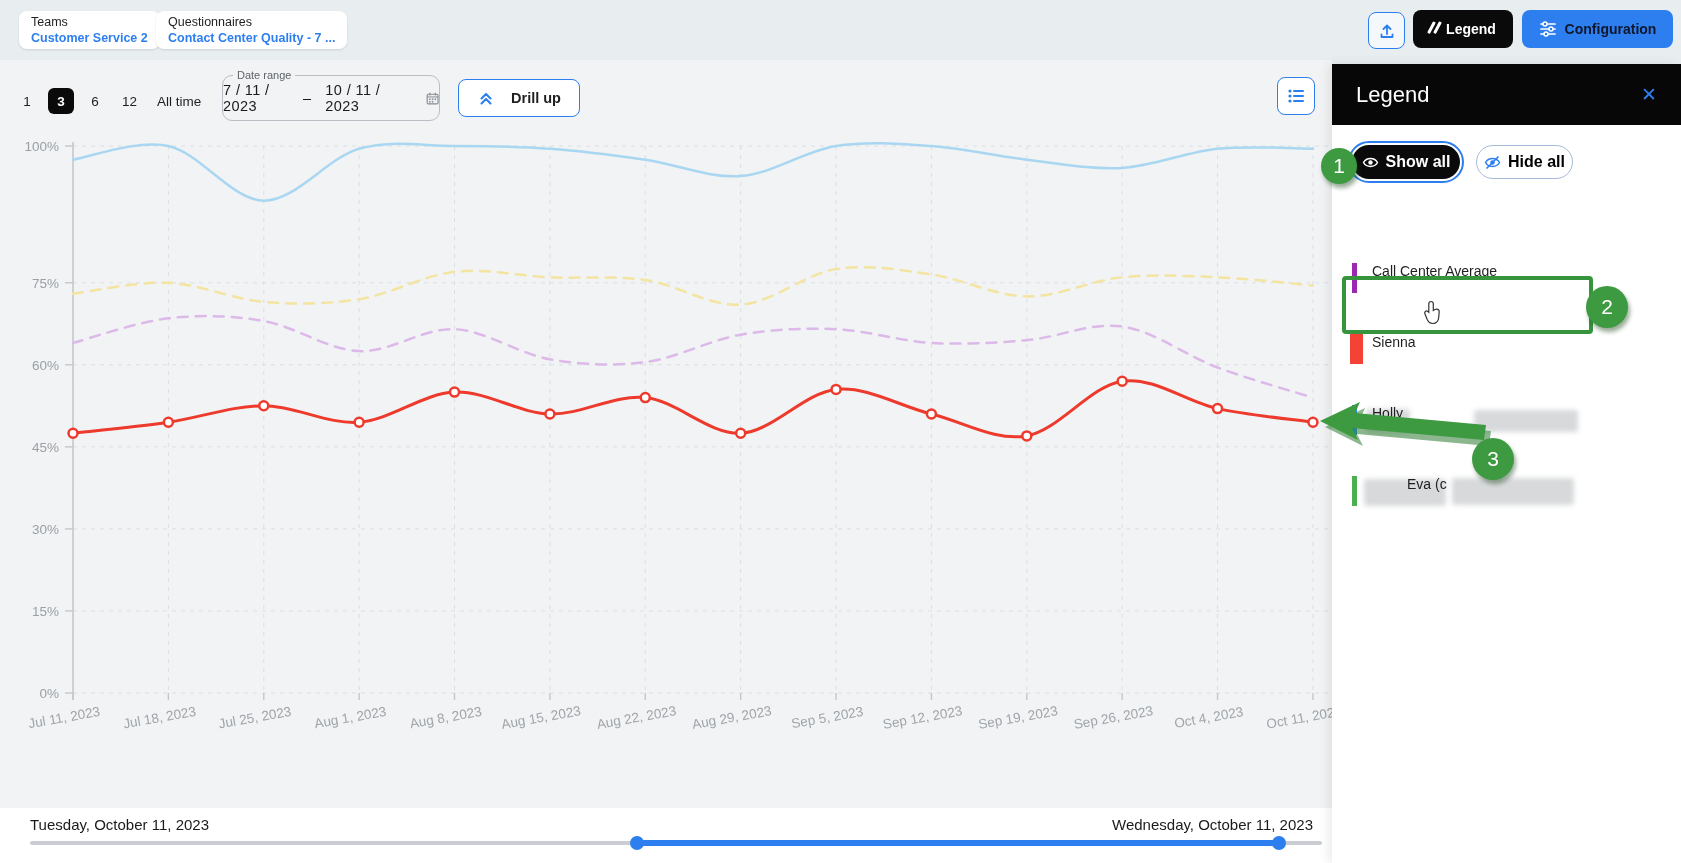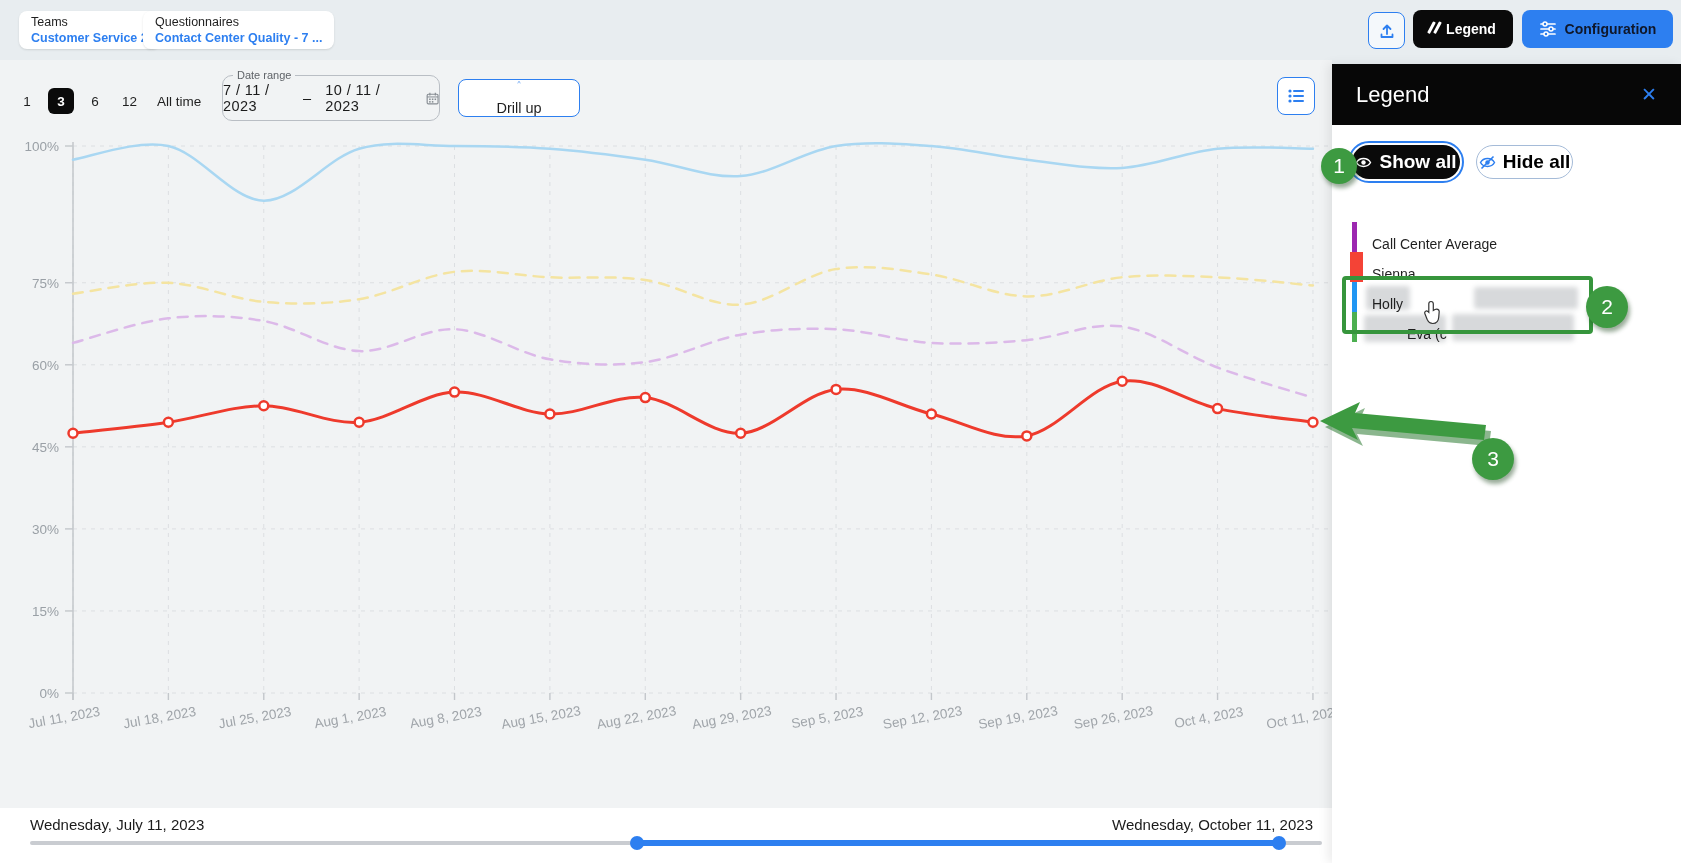--- a/index.html
+++ b/index.html
@@ -27,46 +27,46 @@
   .range-chip { min-width:26px; height:26px; padding:0 6px; display:flex; align-items:center; justify-content:center;
                 font-size:13.5px; color:#1f1f1f; border-radius:6px; cursor:pointer; }
   .range-chip.selected { background:#0a0a0a; color:#fff; font-weight:bold; }
   .date-field { position:absolute; left:222px; top:15px; width:218px; height:46px; border:1px solid #b9bec4;
                 border-radius:10px; }
   .date-field .flabel { position:absolute; left:10px; top:-7px; font-size:11px; color:#5f6368; background:#f1f3f4; padding:0 4px;text-align:right; }
   .date-field .fvals { position:absolute; inset:0; display:flex; align-items:center; justify-content:center; gap:14px;
                        font-size:14.5px; color:#1b1b1b; font-weight:500; letter-spacing:.4px; }
   .drill-btn { position:absolute; left:458px; top:19px; height:38px; width:122px; background:#fff; border:1.5px solid #2d7ff0;
                border-radius:8px; display:flex; align-items:center; justify-content:center; gap:16px;
-               font-size:14.5px; font-weight:400; color:#1f1f1f; cursor:pointer;flex-direction:column; }
+               font-size:14.5px; font-weight:700; color:#1f1f1f; cursor:pointer; }
   .list-btn { position:absolute; left:1277px; top:17px; width:38px; height:38px; background:#fff; border:1.5px solid #2d7ff0;
               border-radius:8px; display:flex; align-items:center; justify-content:center; cursor:pointer; }
 
   
   .timeline { position:absolute; left:0; top:808px; width:1332px; height:55px; background:#fff; }
   .tl-start { position:absolute; left:30px; top:8px; font-size:15px; color:#1b1b1b; }
   .tl-end   { position:absolute; right:19px; top:8px; font-size:15px; color:#1b1b1b; }
   .tl-track { position:absolute; left:30px; top:33px; width:1292px; height:4px; background:#c9ccd1; border-radius:2px; }
   .tl-range { position:absolute; left:637px; top:32px; width:642px; height:6px; background:#2d7ff0; border-radius:3px; }
   .tl-handle { position:absolute; top:28px; width:14px; height:14px; border-radius:50%; background:#2d7ff0; cursor:pointer; }
 
   
   .panel { position:absolute; left:1332px; top:64px; width:349px; height:799px; background:#fff;
            box-shadow:-4px 0 10px rgba(0,0,0,.08); }
   .panel-header { position:absolute; left:0; top:0; width:349px; height:61px; background:#070707; color:#fff;
                   display:flex; align-items:center; }
   .panel-title { font-size:22px; margin-left:24px; font-weight:400; }
   .panel-close { position:absolute; right:16px; top:14px; width:32px; height:32px; color:#2d7ff0; font-size:19px;
                  display:flex; align-items:center; justify-content:center; cursor:pointer; }
   .pill { position:absolute; height:34px; border-radius:17px; display:flex; align-items:center; justify-content:center;
-          gap:7px; font-size:19px; font-weight:bold; cursor:pointer; }
+          gap:7px; font-size:16px; font-weight:bold; cursor:pointer; }
   .show-all { left:20px; top:81px; width:108px; background:#0a0a0a; color:#fff; outline:2px solid #2d7ff0; outline-offset:2px; }
   .hide-all { left:144px; top:81px; width:97px; background:#fff; color:#000000; border:1px solid #a5bbd8; }
   .legend-items { position:absolute; left:20px; top:158px; width:310px; }
-  .legend-row { position:relative; height:30px; display:flex; align-items:flex-end; }
+  .legend-row { position:relative; height:30px; display:flex; align-items:flex-start;margin-top:41px; }
   .legend-bar { position:absolute; left:0; top:0; width:5px; height:30px; }
   .legend-row.hl .legend-bar { left:-2px; width:13px; }
   .legend-label { margin-left:20px; font-size:14px; color:#1f1f1f; position:relative; z-index:2; }
   .redact { position:absolute; background:#d7d9db; filter:blur(2.5px); border-radius:3px; z-index:1; }
   .legend-row:nth-child(3) .r-a { left:14px; top:4px; width:44px; height:24px; }
   .legend-row:nth-child(3) .r-b { left:122px; top:5px; width:104px; height:22px; }
   .legend-row:nth-child(4) .r-a { left:12px; top:3px; width:82px; height:27px; }
   .legend-row:nth-child(4) .r-b { left:100px; top:2px; width:122px; height:27px; }
   .legend-row:nth-child(4) .legend-label { margin-left:55px; }
   .legend-row:nth-child(5) .r-a { left:14px; top:3px; width:40px; height:25px; }
@@ -89,21 +89,21 @@
 </head>
 <body>
 
 <div id="app">
 
   <div class="topbar">
     <div class="crumb-card" style="left:19px;">
       <div class="lbl">Teams</div>
       <div class="val">Customer Service 2</div>
     </div>
-    <div class="crumb-card" style="left:143px;">
+    <div class="crumb-card" style="left:156px;">
       <div class="lbl">Questionnaires</div>
       <div class="val">Contact Center Quality - 7 ...</div>
     </div>
 
     <div class="tb-btn btn-export">
       <svg width="20" height="20" viewBox="0 0 20 20">
         <path d="M6.5 8 L10 4.5 L13.5 8 M10 4.5 V13 M4.5 13.5 V16 H15.5 V13.5" fill="none" stroke="#2d7ff0" stroke-width="1.8" stroke-linecap="round" stroke-linejoin="round"></path>
       </svg>
     </div>
     <div class="tb-btn btn-legend">
@@ -258,21 +258,21 @@
         <circle cx="836.04" cy="329.4" r="4.5" fill="#ffffff" stroke="#ee3a2c" stroke-width="2.5"></circle>
         <circle cx="931.42" cy="354" r="4.5" fill="#ffffff" stroke="#ee3a2c" stroke-width="2.5"></circle>
         <circle cx="1026.8" cy="375.9" r="4.5" fill="#ffffff" stroke="#ee3a2c" stroke-width="2.5"></circle>
         <circle cx="1122.1799999999998" cy="321.2" r="4.5" fill="#ffffff" stroke="#ee3a2c" stroke-width="2.5"></circle>
         <circle cx="1217.56" cy="348.6" r="4.5" fill="#ffffff" stroke="#ee3a2c" stroke-width="2.5"></circle>
         <circle cx="1312.94" cy="362.2" r="4.5" fill="#ffffff" stroke="#ee3a2c" stroke-width="2.5"></circle>
       </svg>
   </div>
 
   <div class="timeline">
-    <div class="tl-start">Wednesday, July 11, 2023</div>
+    <div class="tl-start">Tuesday, October 11, 2023</div>
     <div class="tl-end">Wednesday, October 11, 2023</div>
     <div class="tl-track"></div>
     <div class="tl-range"></div>
     <div class="tl-handle" style="left:630px;"></div>
     <div class="tl-handle" style="left:1272px;"></div>
   </div>
 
   <div class="panel">
     <div class="panel-header">
       <span class="panel-title">Legend</span>

